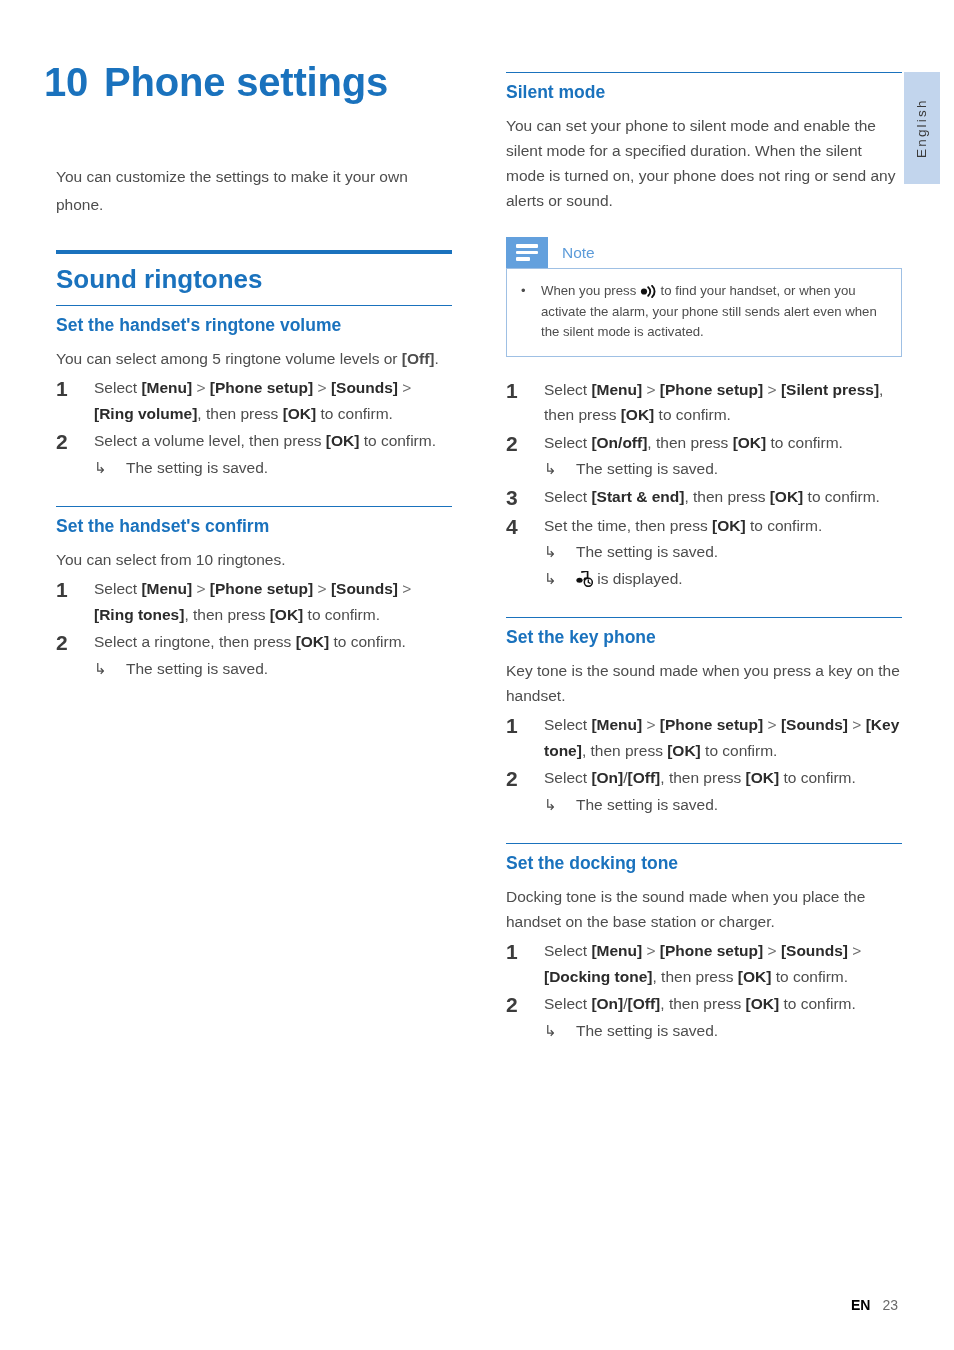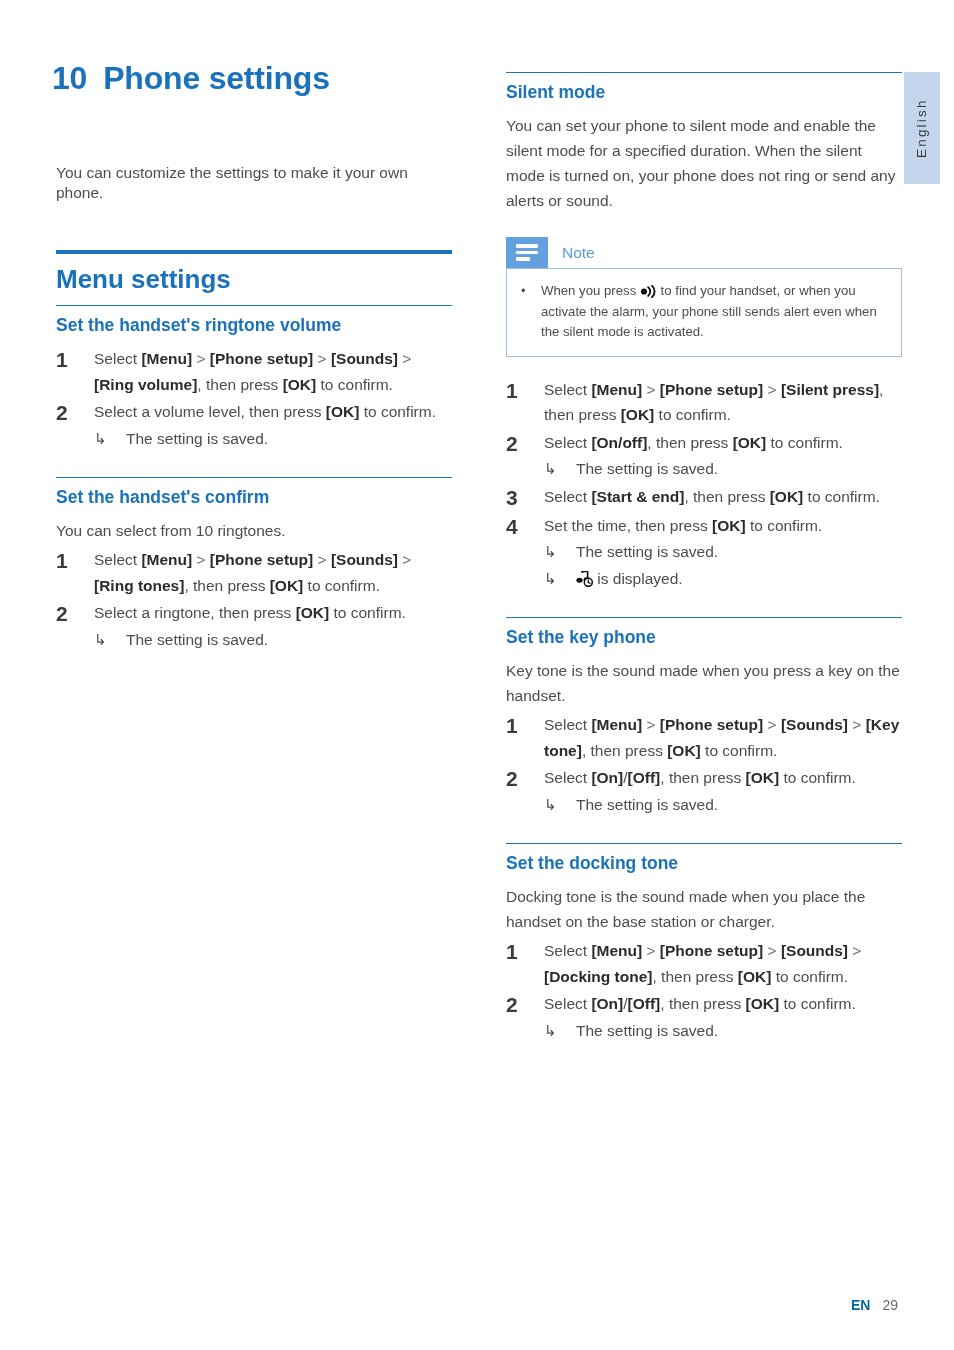--- a/index.html
+++ b/index.html
@@ -48,37 +48,37 @@
     position: absolute;
     top: 0;
     width: 396px;
   }
   .col-left  { left: 56px; }
   .col-right { left: 506px; }
 
   
   .chapter {
     position: absolute;
-    left: 52px;
+    left: 44px;
     top: 60px;
-    font-size: 32px;
+    font-size: 40px;
     font-weight: bold;
     color: #1a72bd;
     letter-spacing: -0.2px;
     white-space: nowrap;
   }
   .chapter .num { margin-right: 16px; }
 
   .intro {
     position: absolute;
     left: 56px;
     top: 163px;
     width: 388px;
     font-size: 15.5px;
-    line-height: 20px;
+    line-height: 28px;
     color: #4d4d4d;
   }
 
   
   .h1-rule {
     border-top: 4px solid #1a72bd;
     margin-bottom: 9px;
   }
   .h1 {
     font-size: 26px;
@@ -203,45 +203,46 @@
   .footer {
     position: absolute;
     right: 56px;
     bottom: 37px;
     font-size: 14px;
     color: #6a6a6a;
     white-space: nowrap;
   }
   .footer .en {
     font-weight: bold;
-    color: #0369a1;
+    color: #000000;
     margin-right: 12px;
   }
 </style>
 </head>
 <body>
 
 <div class="page">
 
   <div class="lang-tab">
     <span>English</span>
   </div>
 
   <div class="chapter">
     <span class="num">10</span><span>Phone settings</span>
   </div>
 
   <div class="intro">You can customize the settings to make it your own phone.</div>
 
   <div class="col col-left" id="left-col" style="top:250px;">
       <div class="h1-rule"></div>
-      <h1 class="h1">Menu settings</h1>
+      <h1 class="h1">Sound ringtones</h1>
       <div class="h2-block" style="margin-top: 0px;">
         <div class="h2-rule"></div>
         <h2 class="h2">Set the handset's ringtone volume</h2>
+        <p class="para"><span>You can select among 5 ringtone volume levels or </span><b>[Off]</b><span>.</span></p>
         <div class="steps">
           <div class="step">
             <div class="step-num">1</div>
             <div class="step-body">
               <div><span>Select </span><b>[Menu]</b><span class="gt"> &gt; </span><b>[Phone setup]</b><span class="gt"> &gt; </span><b>[Sounds]</b><span class="gt"> &gt; </span><b>[Ring volume]</b><span>, then press </span><b>[OK]</b><span> to confirm.</span></div>
             </div>
           </div>
           <div class="step">
             <div class="step-num">2</div>
             <div class="step-body">
@@ -391,16 +392,16 @@
                 <span class="arrow">↳</span>
                 <span class="rtext">The setting is saved.</span>
               </div>
             </div>
           </div>
         </div>
       </div>
     </div>
 
   <div class="footer">
-    <span class="en">EN</span><span>29</span>
+    <span class="en">EN</span><span>23</span>
   </div>
 
 </div>
 
 </body></html>

